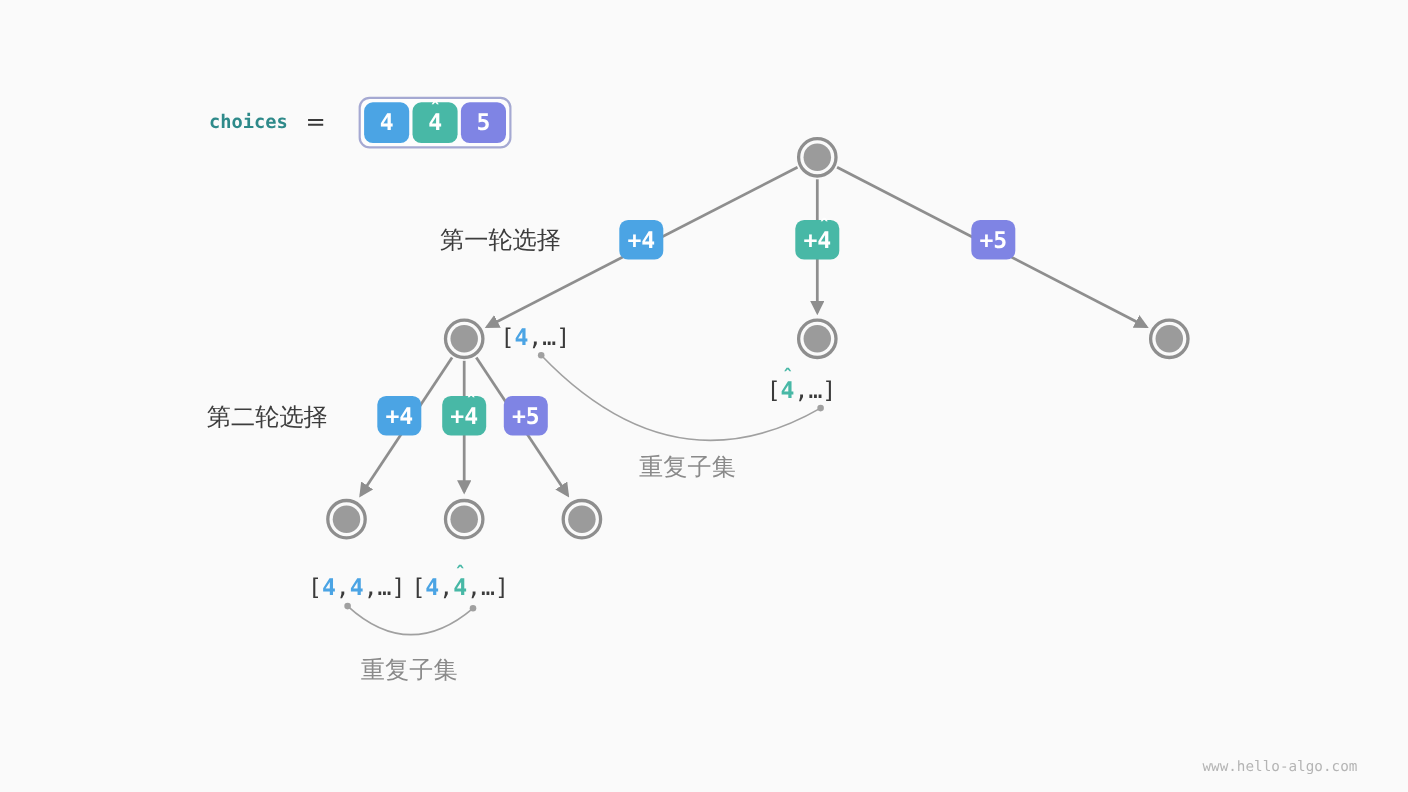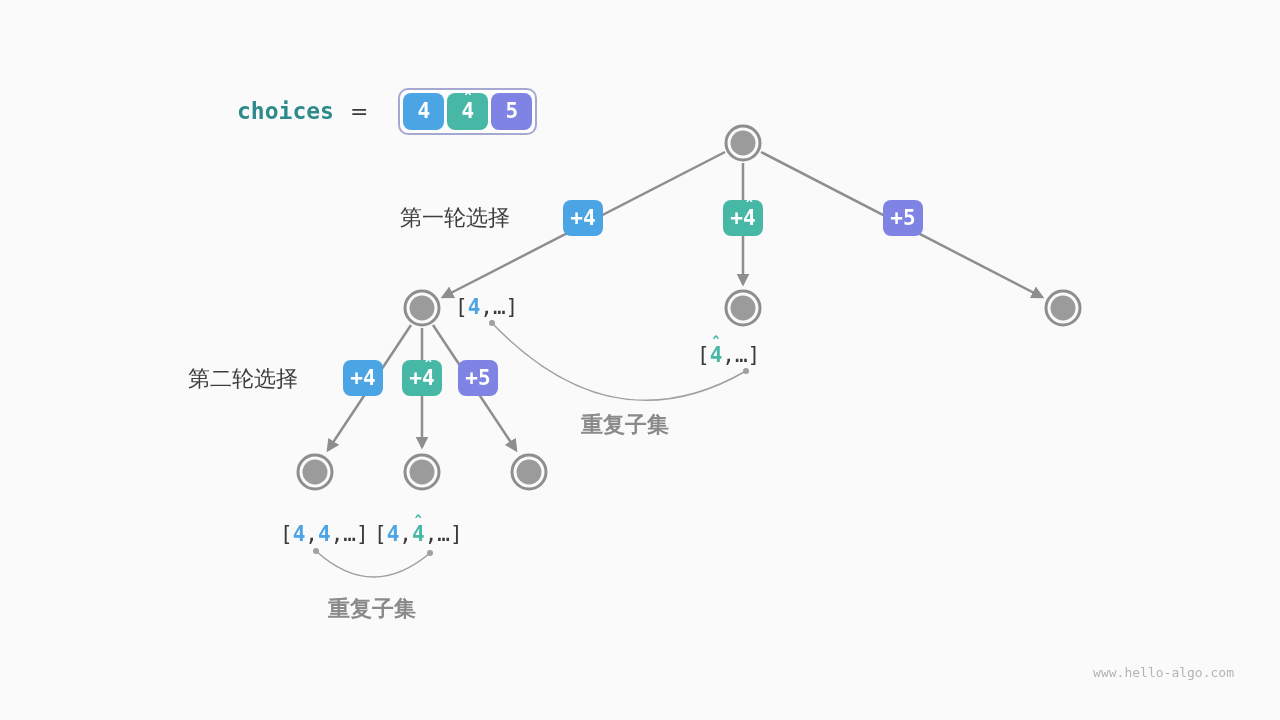--- a/index.html
+++ b/index.html
@@ -42,49 +42,48 @@
     font-size:0.82em; line-height:1;
   }
 
   
   .choices-row {
     position:absolute; left:190px; top:88px; height:46px;
     display:flex; align-items:center;
   }
   .choices-word {
     font-family:"DejaVu Sans Mono","Liberation Mono",monospace;
-    font-weight:bold; font-size:23px; color:var(--choicesTeal,#2E8A8A);
+    font-weight:bold; font-size:17px; color:var(--choicesTeal,#2E8A8A);
     margin-right:16px;
-    margin-left:47px;
   }
   .choices-eq { font-size:22px; color:var(--dark,#3A3A3A); margin-right:30px; }
   .choices-box {
     display:flex; gap:3px; padding:3px;
     border:2px solid #A5A9D2; border-radius:10px; background:#FDFDFD;
   }
 
   
   .cjk {
     position:absolute; font-size:22px; color:#3D3D3D; white-space:nowrap;
   }
   .round-label { transform:translateY(-50%); text-align:right; }
   .dup-label {
-    color:var(--grayLabel,#8A8A8A); font-weight:bold;
+    color:var(--grayLabel,#8A8A8A); font-weight:normal;
     transform:translate(-50%,-50%);
   }
 
   
   .subset {
     position:absolute; transform:translateY(-50%); white-space:nowrap;
     font-family:"DejaVu Sans Mono","Liberation Mono",monospace;
     font-size:21px; color:var(--dark,#3A3A3A); line-height:1;
   }
 
   .watermark {
-    position:absolute; right:46px; bottom:40px;
+    position:absolute; right:46px; bottom:15px;
     font-family:"DejaVu Sans Mono","Liberation Mono",monospace;
     font-size:13px; color:#B4B4B4;
   }
 </style>
 </head>
 <body>
 
 <div class="stage">
 
   <svg class="wires" width="1280" height="720">

